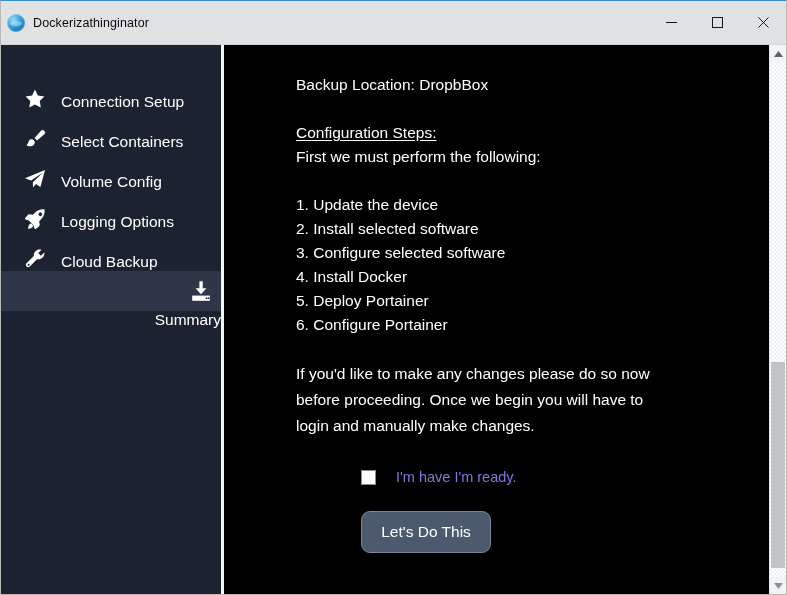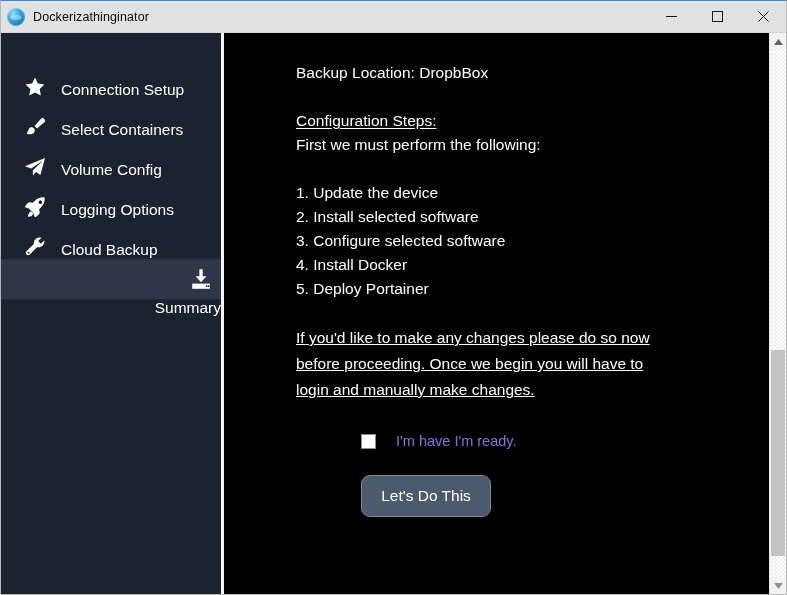--- a/index.html
+++ b/index.html
@@ -20,21 +20,21 @@
     height: 595px;
     background: #ffffff;
     border: 1px solid #b8b8b8;
     border-top: 1px solid #3b8fd6;
     display: flex;
     flex-direction: column;
   }
 
   
   #title-bar {
-    height: 32px;
+    height: 44px;
     background: #e0e1e3;
     display: flex;
     align-items: center;
     flex: 0 0 auto;
     border-bottom: 1px solid #d4d5d7;
   }
   #app-icon {
     width: 18px; height: 18px;
     margin-left: 6px; margin-right: 8px;
     border-radius: 50%;
@@ -133,21 +133,20 @@
     padding-bottom: 16px;
   }
   .c-underline { text-decoration: underline; text-underline-offset: 2px; }
   .c-blank { height: 24px; }
   .c-line { white-space: nowrap; }
   .c-steps { list-style: none; }
   .c-steps li { white-space: nowrap; }
   #closing-paragraph {
     width: 372px;
     line-height: 26px;
-    text-decoration: underline;
   }
 
   
   #confirm-row {
     margin-top: 26px;
     display: flex;
     align-items: center;
     padding-left: 65px;
   }
   #ready-checkbox {
@@ -328,20 +327,21 @@
           <div class="c-line">First we must perform the following:</div>
 
           <div class="c-blank"></div>
 
           <ol class="c-steps">
             <li>1. Update the device</li>
             <li>2. Install selected software</li>
             <li>3. Configure selected software</li>
             <li>4. Install Docker</li>
             <li>5. Deploy Portainer</li>
+            <li>6. Configure Portainer</li>
           </ol>
 
           <div class="c-blank"></div>
 
           <div id="closing-paragraph">If you'd like to make any changes please do so now before proceeding. Once we begin you will have to login and manually make changes.</div>
 
           <div id="confirm-row">
             <div id="ready-checkbox"></div>
             <div id="ready-label">I'm have I'm ready.</div>
           </div>

